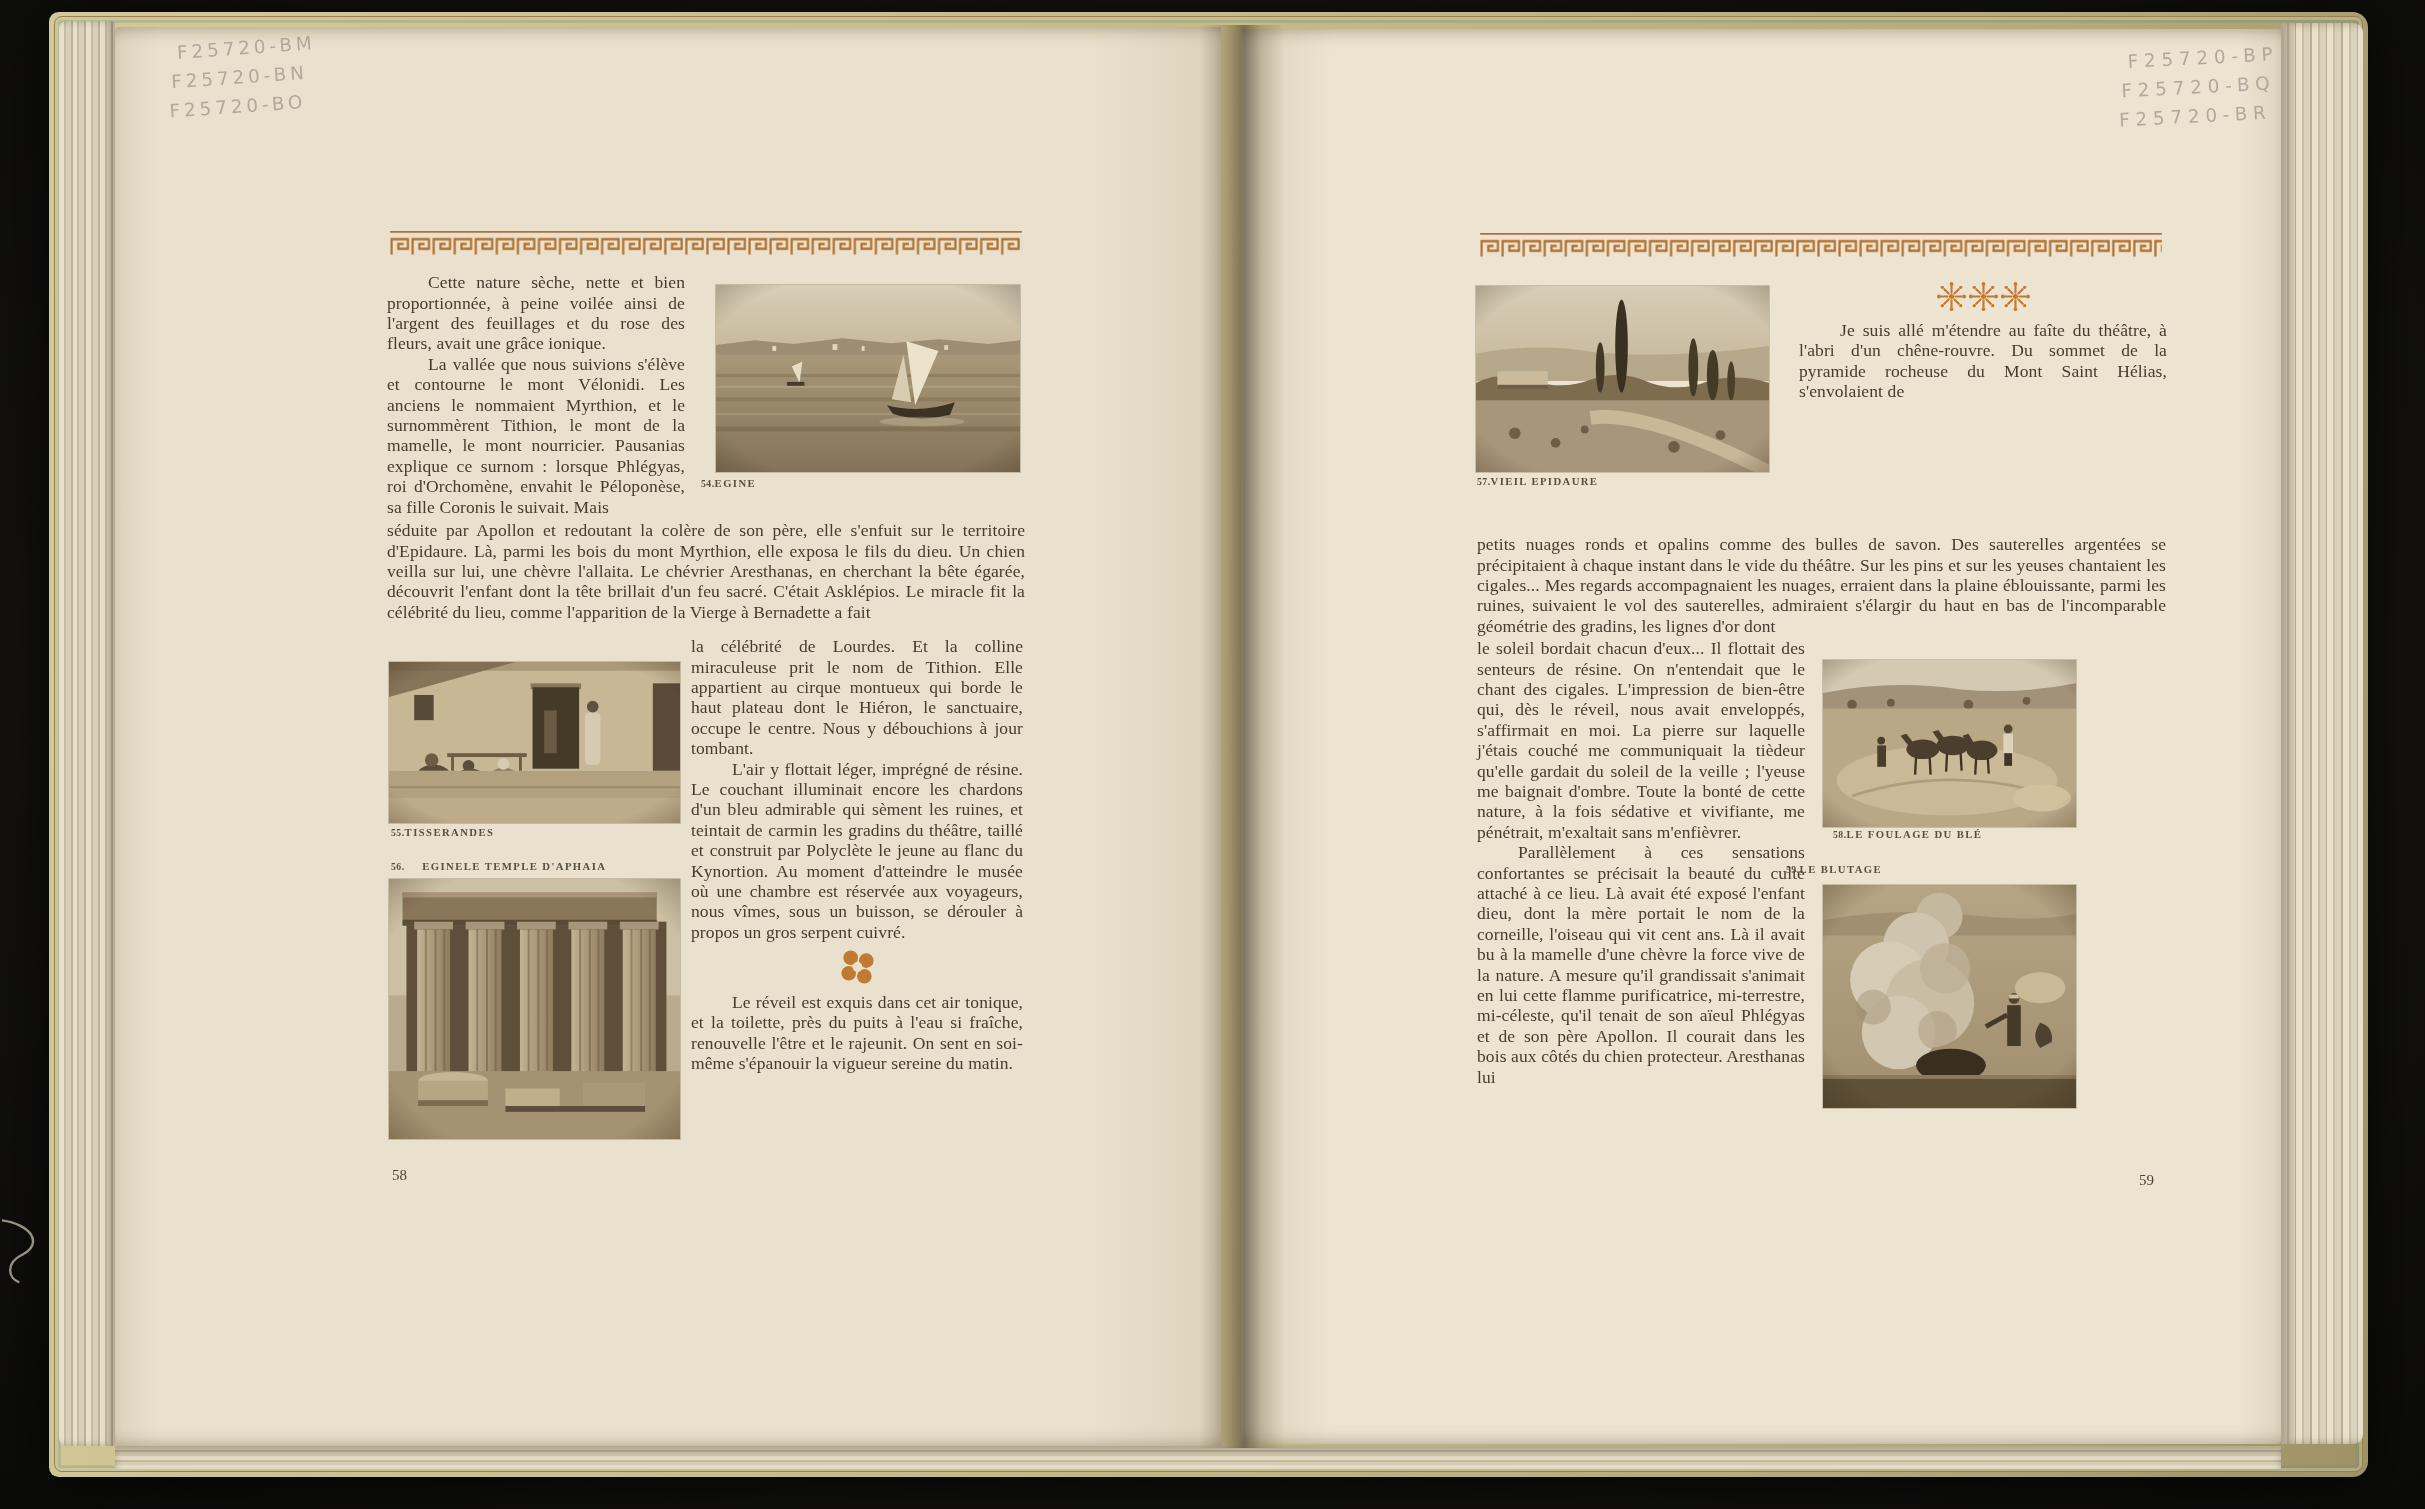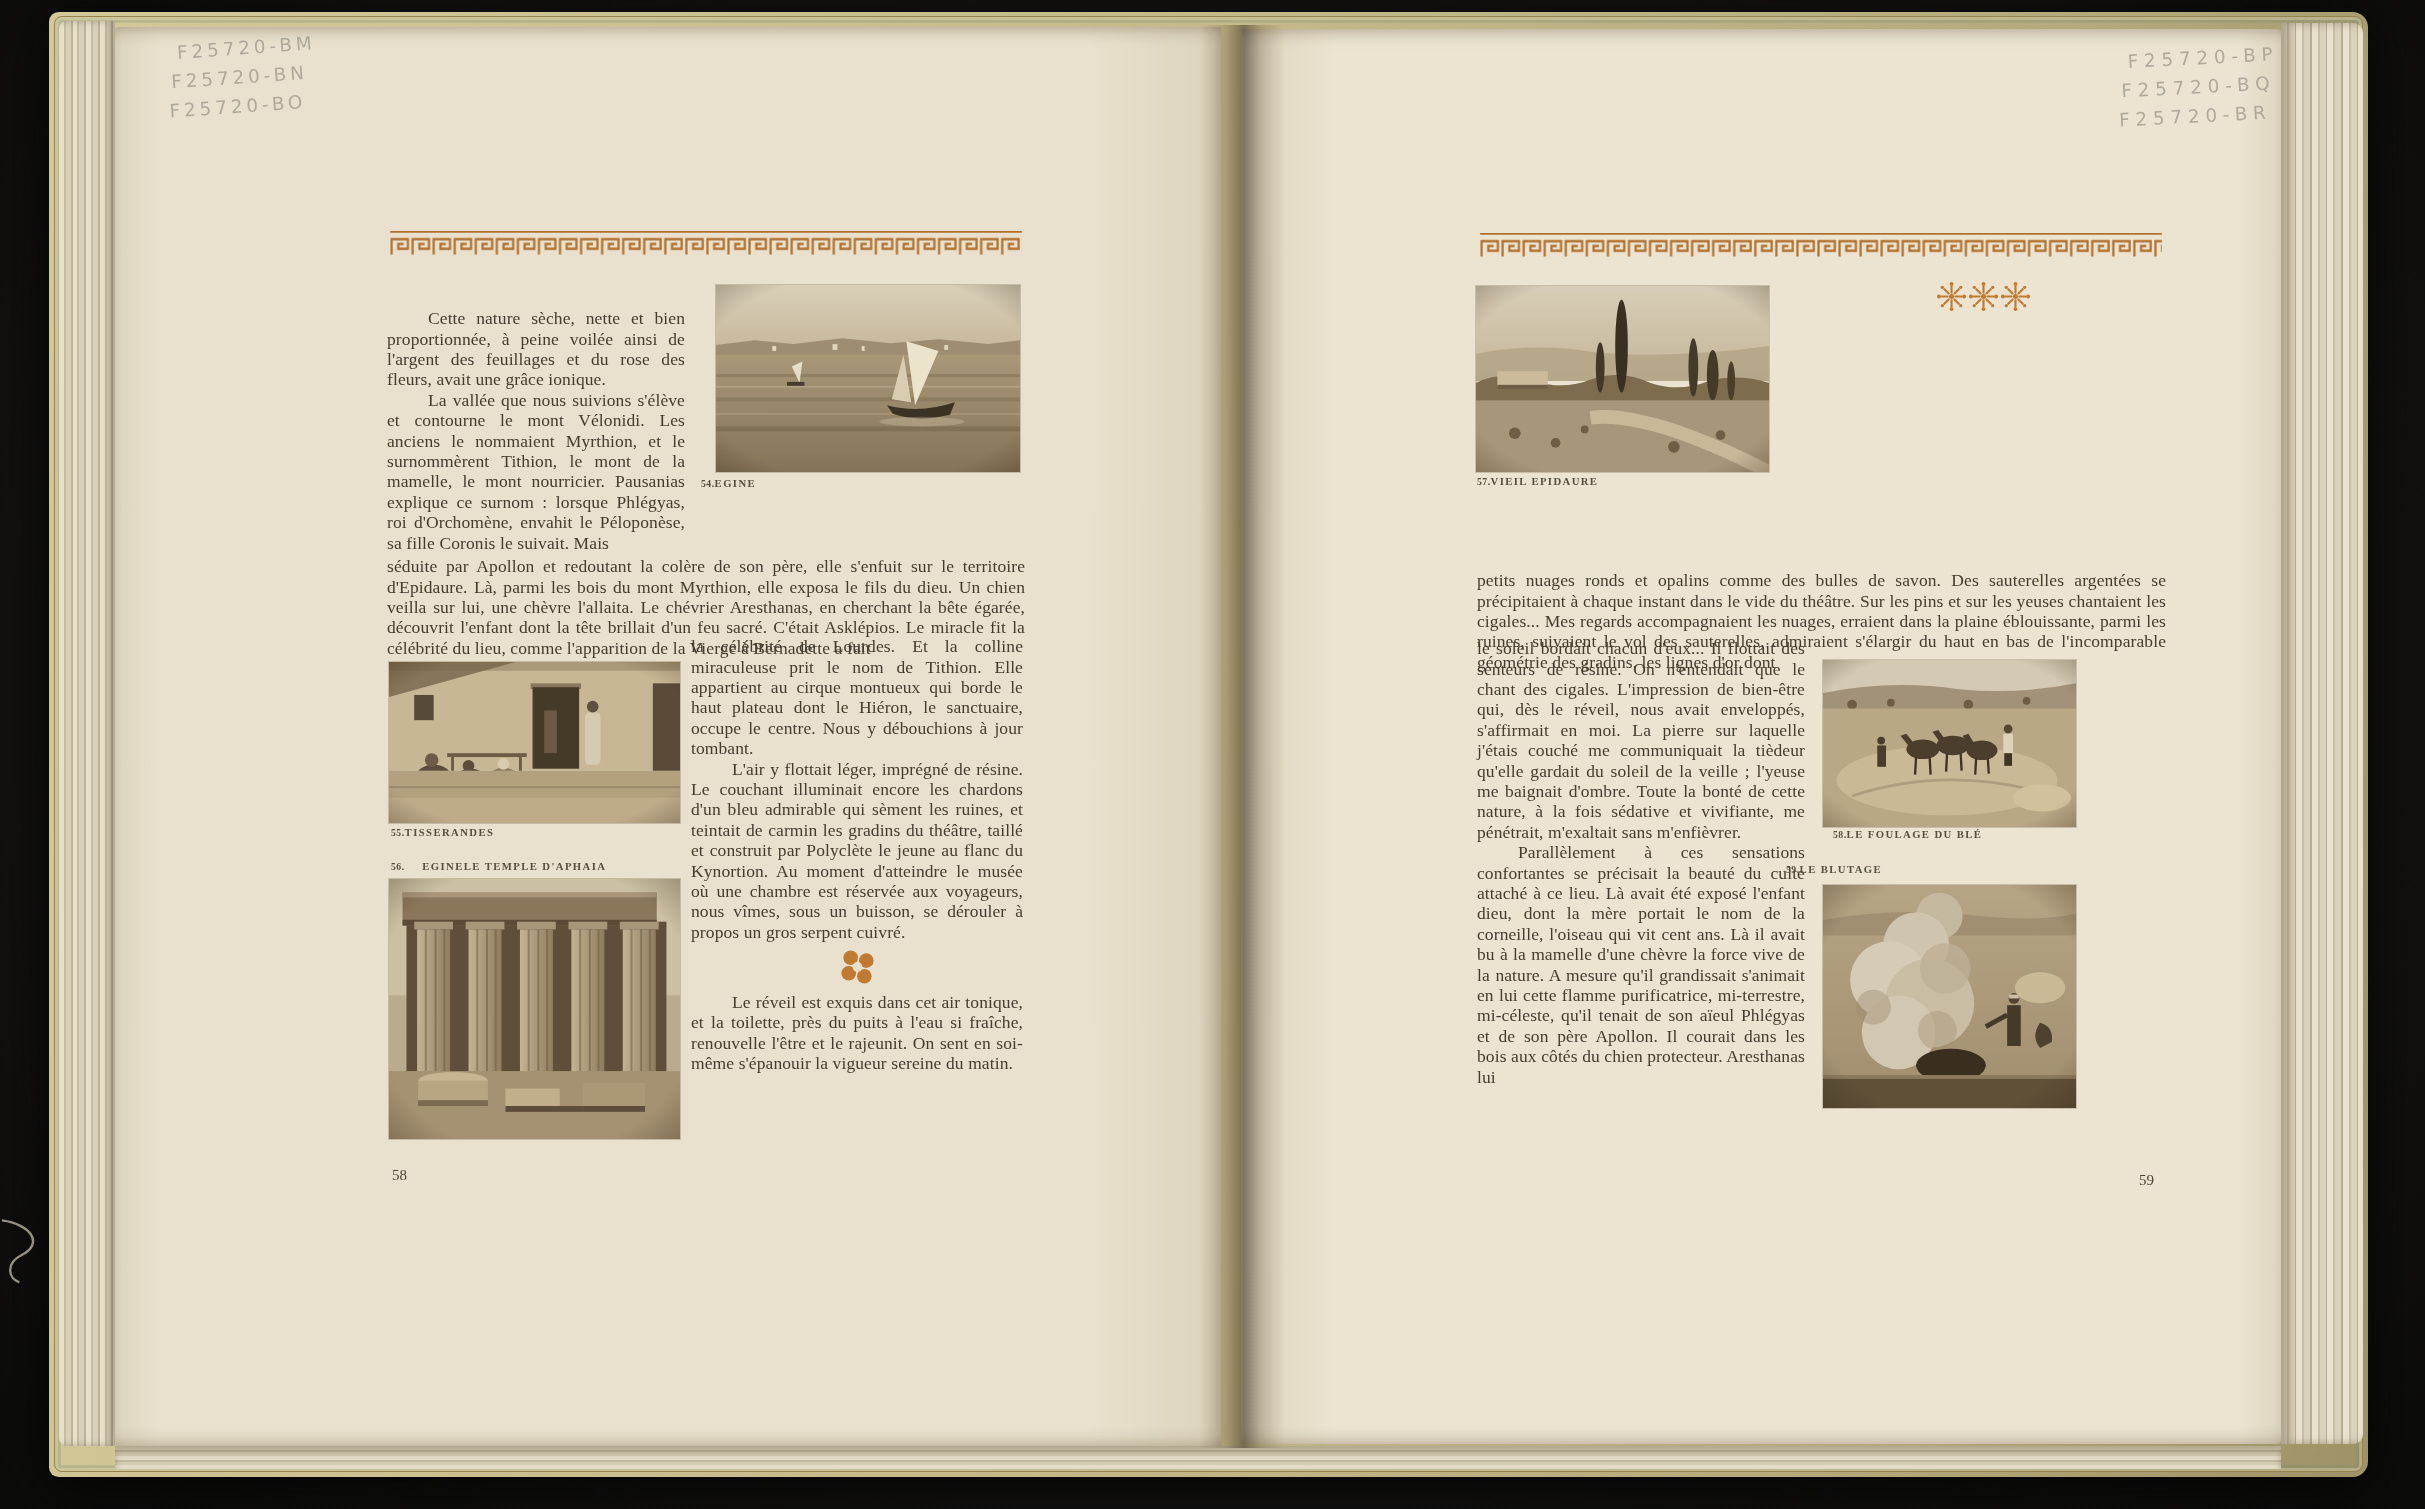--- a/index.html
+++ b/index.html
@@ -69,21 +69,21 @@
   .pencil-right{left:888px;top:13.6px;transform:rotate(-3deg);letter-spacing:5.8px;}
   .pencil div:nth-child(2){margin-left:-7.8px;}
   .pencil div:nth-child(3){margin-left:-11.6px;}
   .meander{position:absolute;display:block;}
   .tcol{
     position:absolute;font-size:17.5px;line-height:20.4px;text-align:justify;
     color:var(--ink);letter-spacing:0.1px;
   }
   .tcol p{margin:0;}
   .tcol p.ind{text-indent:41px;}
-  .clip{overflow:hidden;margin-top:36px;}
+  .clip{overflow:hidden;}
   .photo{position:absolute;box-shadow:0 0 0 1px rgba(90,72,45,.25), inset 0 0 15.5px rgba(55,40,20,.3);}
   .photo svg{display:block;width:100%;height:100%;}
   .caprow{
     position:absolute;display:flex;justify-content:flex-start;align-items:baseline;
     font-size:10.7px;font-weight:bold;letter-spacing:1.4px;color:var(--cap);white-space:nowrap;
   }
   .caprow .num{font-size:9.7px;letter-spacing:0.5px;}
   .caprow .grp span+span{margin-left:13.6px;}
   .pagenum{position:absolute;font-size:15px;color:#4a4437;}
   .orn{display:flex;justify-content:center;align-items:center;}
@@ -379,20 +379,21 @@
                   <circle cx="9.5" cy="-9.5" r="1.7"></circle>
                 <circle cx="0" cy="0" r="2.6"></circle>
               </g>
             </g>
           </defs>
           <use href="#flw" x="17" y="16"></use>
             <use href="#flw" x="50" y="16"></use>
             <use href="#flw" x="83" y="16"></use>
         </svg>
       </div>
+      <p class="ind">Je suis allé m'étendre au faîte du théâtre, à l'abri d'un chêne-rouvre. Du sommet de la pyramide rocheuse du Mont Saint Hélias, s'envolaient de</p>
     </div>
 
     <div class="tcol clip" style="left:236px;top:505px;width:689px;height:103px;">
       <p>petits nuages ronds et opalins comme des bulles de savon. Des sauterelles argentées se précipitaient à chaque instant dans le vide du théâtre. Sur les pins et sur les yeuses chantaient les cigales... Mes regards accompagnaient les nuages, erraient dans la plaine éblouissante, parmi les ruines, suivaient le vol des sauterelles, admiraient s'élargir du haut en bas de l'incomparable géométrie des gradins, les lignes d'or dont</p>
     </div>
 
     <div class="tcol" style="left:236px;top:609px;width:328px;">
       <p>le soleil bordait chacun d'eux... Il flottait des senteurs de résine. On n'entendait que le chant des cigales. L'impression de bien-être qui, dès le réveil, nous avait enveloppés, s'affirmait en moi. La pierre sur laquelle j'étais couché me communiquait la tièdeur qu'elle gardait du soleil de la veille ; l'yeuse me baignait d'ombre. Toute la bonté de cette nature, à la fois sédative et vivifiante, me pénétrait, m'exaltait sans m'enfièvrer.</p>
       <p class="ind">Parallèlement à ces sensations confortantes se précisait la beauté du culte attaché à ce lieu. Là avait été exposé l'enfant dieu, dont la mère portait le nom de la corneille, l'oiseau qui vit cent ans. Là il avait bu à la mamelle d'une chèvre la force vive de la nature. A mesure qu'il grandissait s'animait en lui cette flamme purificatrice, mi-terrestre, mi-céleste, qu'il tenait de son aïeul Phlégyas et de son père Apollon. Il courait dans les bois aux côtés du chien protecteur. Aresthanas lui</p>
     </div>

